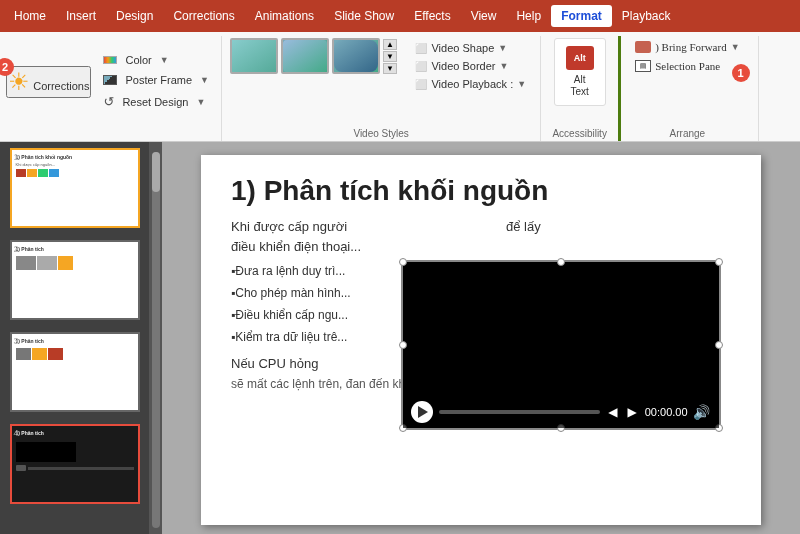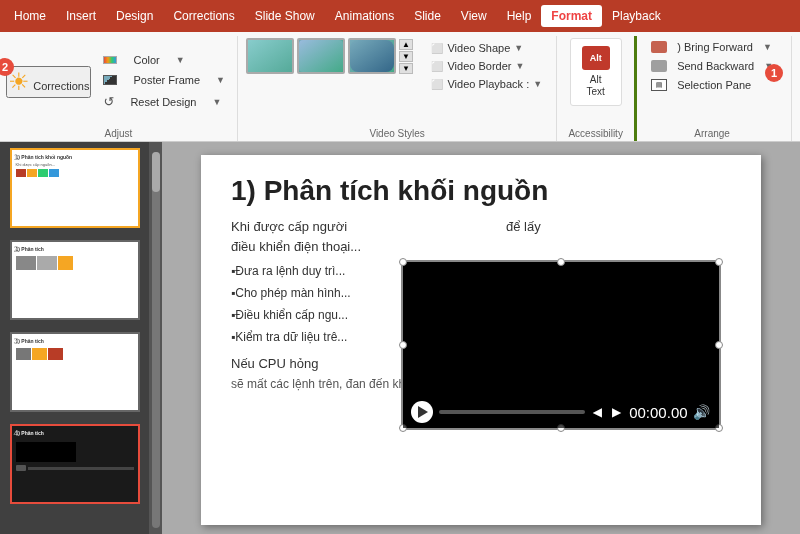--- a/index.html
+++ b/index.html
@@ -15,21 +15,21 @@
     }
     .menu-item {
       color: white;
       padding: 4px 10px;
       cursor: pointer;
       font-size: 12px;
       border-radius: 3px;
     }
     .menu-item.active {
       background: white;
-      color: #ef4444;
+      color: #1d4ed8;
       font-weight: bold;
     }
 
     
     .ribbon {
       background: #f8f8f8;
       border-bottom: 1px solid #ccc;
       display: flex;
       align-items: stretch;
       height: 110px;
@@ -66,21 +66,21 @@
 
     .adjust-small-btns {
       display: flex;
       flex-direction: column;
       gap: 2px;
     }
 
     .small-ribbon-btn {
       display: flex;
       align-items: center;
-      gap: 16px;
+      gap: 8px;
       padding: 3px 6px;
       cursor: pointer;
       border-radius: 3px;
       font-size: 11px;
       color: #333;
       white-space: nowrap;
     }
     .dropdown-arrow { font-size: 9px; color: #666; }
 
     
@@ -163,26 +163,27 @@
 
     .arrange-btns {
       display: flex;
       flex-direction: column;
       gap: 1px;
     }
 
     .arrange-btn {
       display: flex;
       align-items: center;
-      gap: 10px;
+      gap: 4px;
       padding: 3px 8px;
       cursor: pointer;
       border-radius: 3px;
       font-size: 11px;
       color: #333;
+      font-family: Liberation Serif, serif;
     }
 
     .arrange-icon {
       width: 16px;
       height: 12px;
       background: #b83c26;
       opacity: 0.7;
       border-radius: 2px;
     }
 
@@ -370,21 +371,21 @@
       position: relative;
     }
     .progress-fill {
       width: 0%;
       height: 100%;
       background: #b83c26;
       border-radius: 2px;
     }
     .time-display {
       color: white;
-      font-size: 15px;
+      font-size: 11px;
       white-space: nowrap;
     }
     .volume-btn {
       color: white;
       font-size: 14px;
       cursor: pointer;
     }
     .ctrl-btn {
       color: white;
       font-size: 12px;
@@ -450,23 +451,23 @@
     }
   </style>
 </head>
 <body>
 
 <div class="menu-bar">
   <div class="menu-item">Home</div>
   <div class="menu-item">Insert</div>
   <div class="menu-item">Design</div>
   <div class="menu-item">Corrections</div>
+  <div class="menu-item">Animations</div>
   <div class="menu-item">Slide Show</div>
-  <div class="menu-item">Animations</div>
-  <div class="menu-item">Slide</div>
+  <div class="menu-item">Effects</div>
   <div class="menu-item">View</div>
   <div class="menu-item">Help</div>
   <div class="menu-item active">Format</div>
   <div class="menu-item">Playback</div>
 </div>
 
 <div class="ribbon">
 
   <div class="ribbon-group" style="position:relative;">
     <div class="ribbon-group-content" style="align-items:center; gap:6px;">
@@ -493,21 +494,20 @@
           <span>Poster Frame</span>
           <span class="dropdown-arrow">▼</span>
         </div>
         <div class="small-ribbon-btn">
           <span class="reset-icon">↺</span>
           <span>Reset Design</span>
           <span class="dropdown-arrow">▼</span>
         </div>
       </div>
     </div>
-    <span class="ribbon-group-label">Adjust</span>
   </div>
 
   <div class="ribbon-group video-styles-group">
     <div class="ribbon-group-content" style="align-items: flex-start;">
 
       <div style="display:flex; flex-direction:column; gap:3px;">
         <div style="display:flex; gap:3px; align-items:center;">
           <div class="style-thumb">
             <div class="style-thumb-inner" style="background: linear-gradient(to bottom right, #8cc, #5a9);"></div>
           </div>
@@ -559,25 +559,20 @@
   <div class="ribbon-group arrange-group" style="position:relative; padding-right:10px;">
 
     <div class="badge badge-1" style="position:absolute; top:28px; right:8px; z-index:10;">
       <span>1</span>
     </div>
     <div class="ribbon-group-content">
       <div class="arrange-btns">
         <div class="arrange-btn">
           <div class="arrange-icon" style="background:#b83c26; opacity:0.8;"></div>
           <span>) Bring Forward</span>
-          <span class="dropdown-arrow">▼</span>
-        </div>
-        <div class="arrange-btn">
-          <div class="arrange-icon" style="background:#888; opacity:0.8;"></div>
-          <span>Send Backward</span>
           <span class="dropdown-arrow">▼</span>
         </div>
         <div class="arrange-btn">
           <div style="width:16px; height:12px; border:1px solid #555; background:#fff; display:flex; align-items:center; justify-content:center;">
             <span style="font-size:7px; color:#333;">▤</span>
           </div>
           <span>Selection Pane</span>
         </div>
       </div>
     </div>

